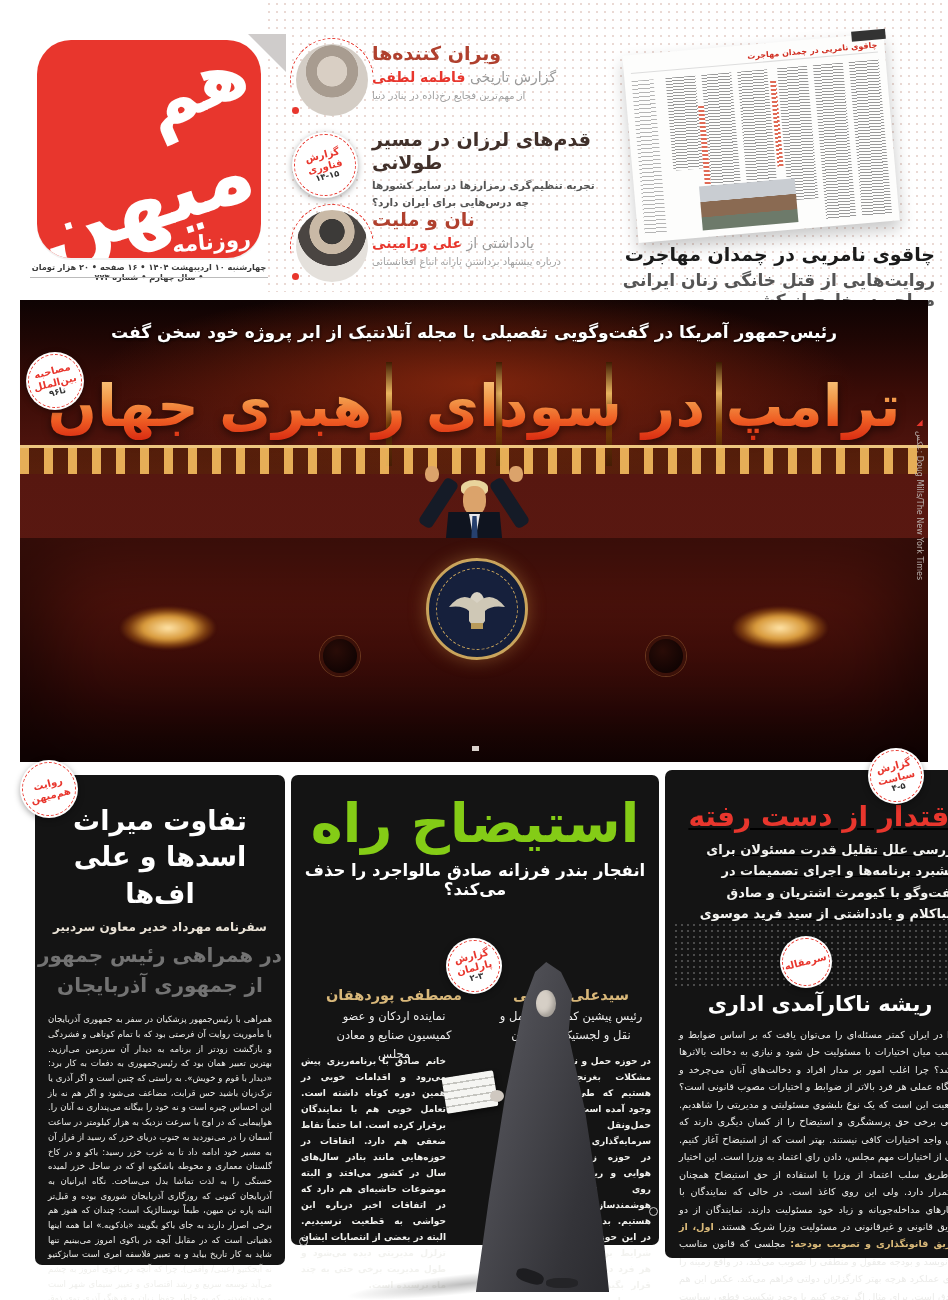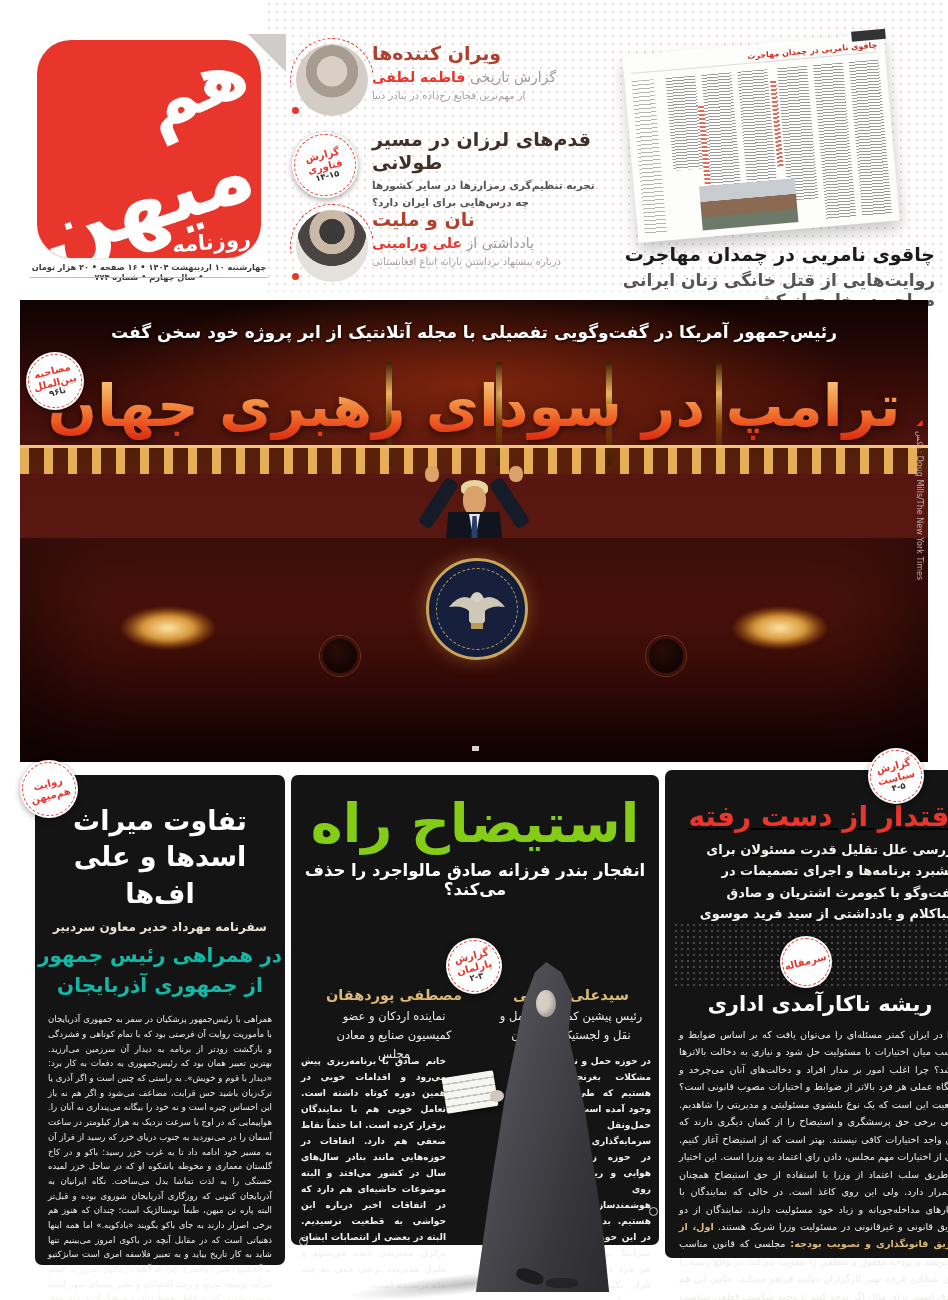--- a/index.html
+++ b/index.html
@@ -121,21 +121,21 @@
 
   
   .panel{position:absolute;background:#141414;border-radius:7px;}
   #p-left{left:35px;top:775px;width:250px;height:490px;}
   #p-mid{left:291px;top:775px;width:368px;height:470px;}
   #p-right{left:665px;top:770px;width:310px;height:488px;text-decoration:underline;}
 
   
   #p-left .h1{margin-top:28px;text-align:center;color:#fff;font-weight:bold;font-size:27px;line-height:1.35;}
   #p-left .kick{margin-top:8px;text-align:center;color:#e9e2d6;font-size:12px;font-weight:bold;}
-  #p-left .h2{margin-top:6px;text-align:center;color:#14b8a6;font-weight:bold;font-size:20px;line-height:1.5;}
+  #p-left .h2{margin-top:6px;text-align:center;color:#737373;font-weight:bold;font-size:20px;line-height:1.5;}
   #p-left .body{margin:12px 13px 0;color:#efefec;font-size:8.55px;line-height:1.72;text-align:justify;direction:rtl;}
 
   
   #p-mid .big{margin-top:14px;text-align:center;color:#84cc16;font-weight:bold;font-size:54px;
     letter-spacing:-2px;line-height:1.3;}
   #p-mid .sub{margin-top:2px;text-align:center;color:#fff;font-weight:bold;font-size:16.5px;}
   .speaker{position:absolute;text-align:center;direction:rtl;}
   .speaker .nm{color:#d9b87a;font-weight:bold;font-size:14.5px;}
   .speaker .rl{color:#eee;font-size:11.5px;line-height:1.65;margin-top:4px;}
   .quote{position:absolute;color:#f2f2ef;font-size:9px;line-height:1.78;font-weight:bold;

